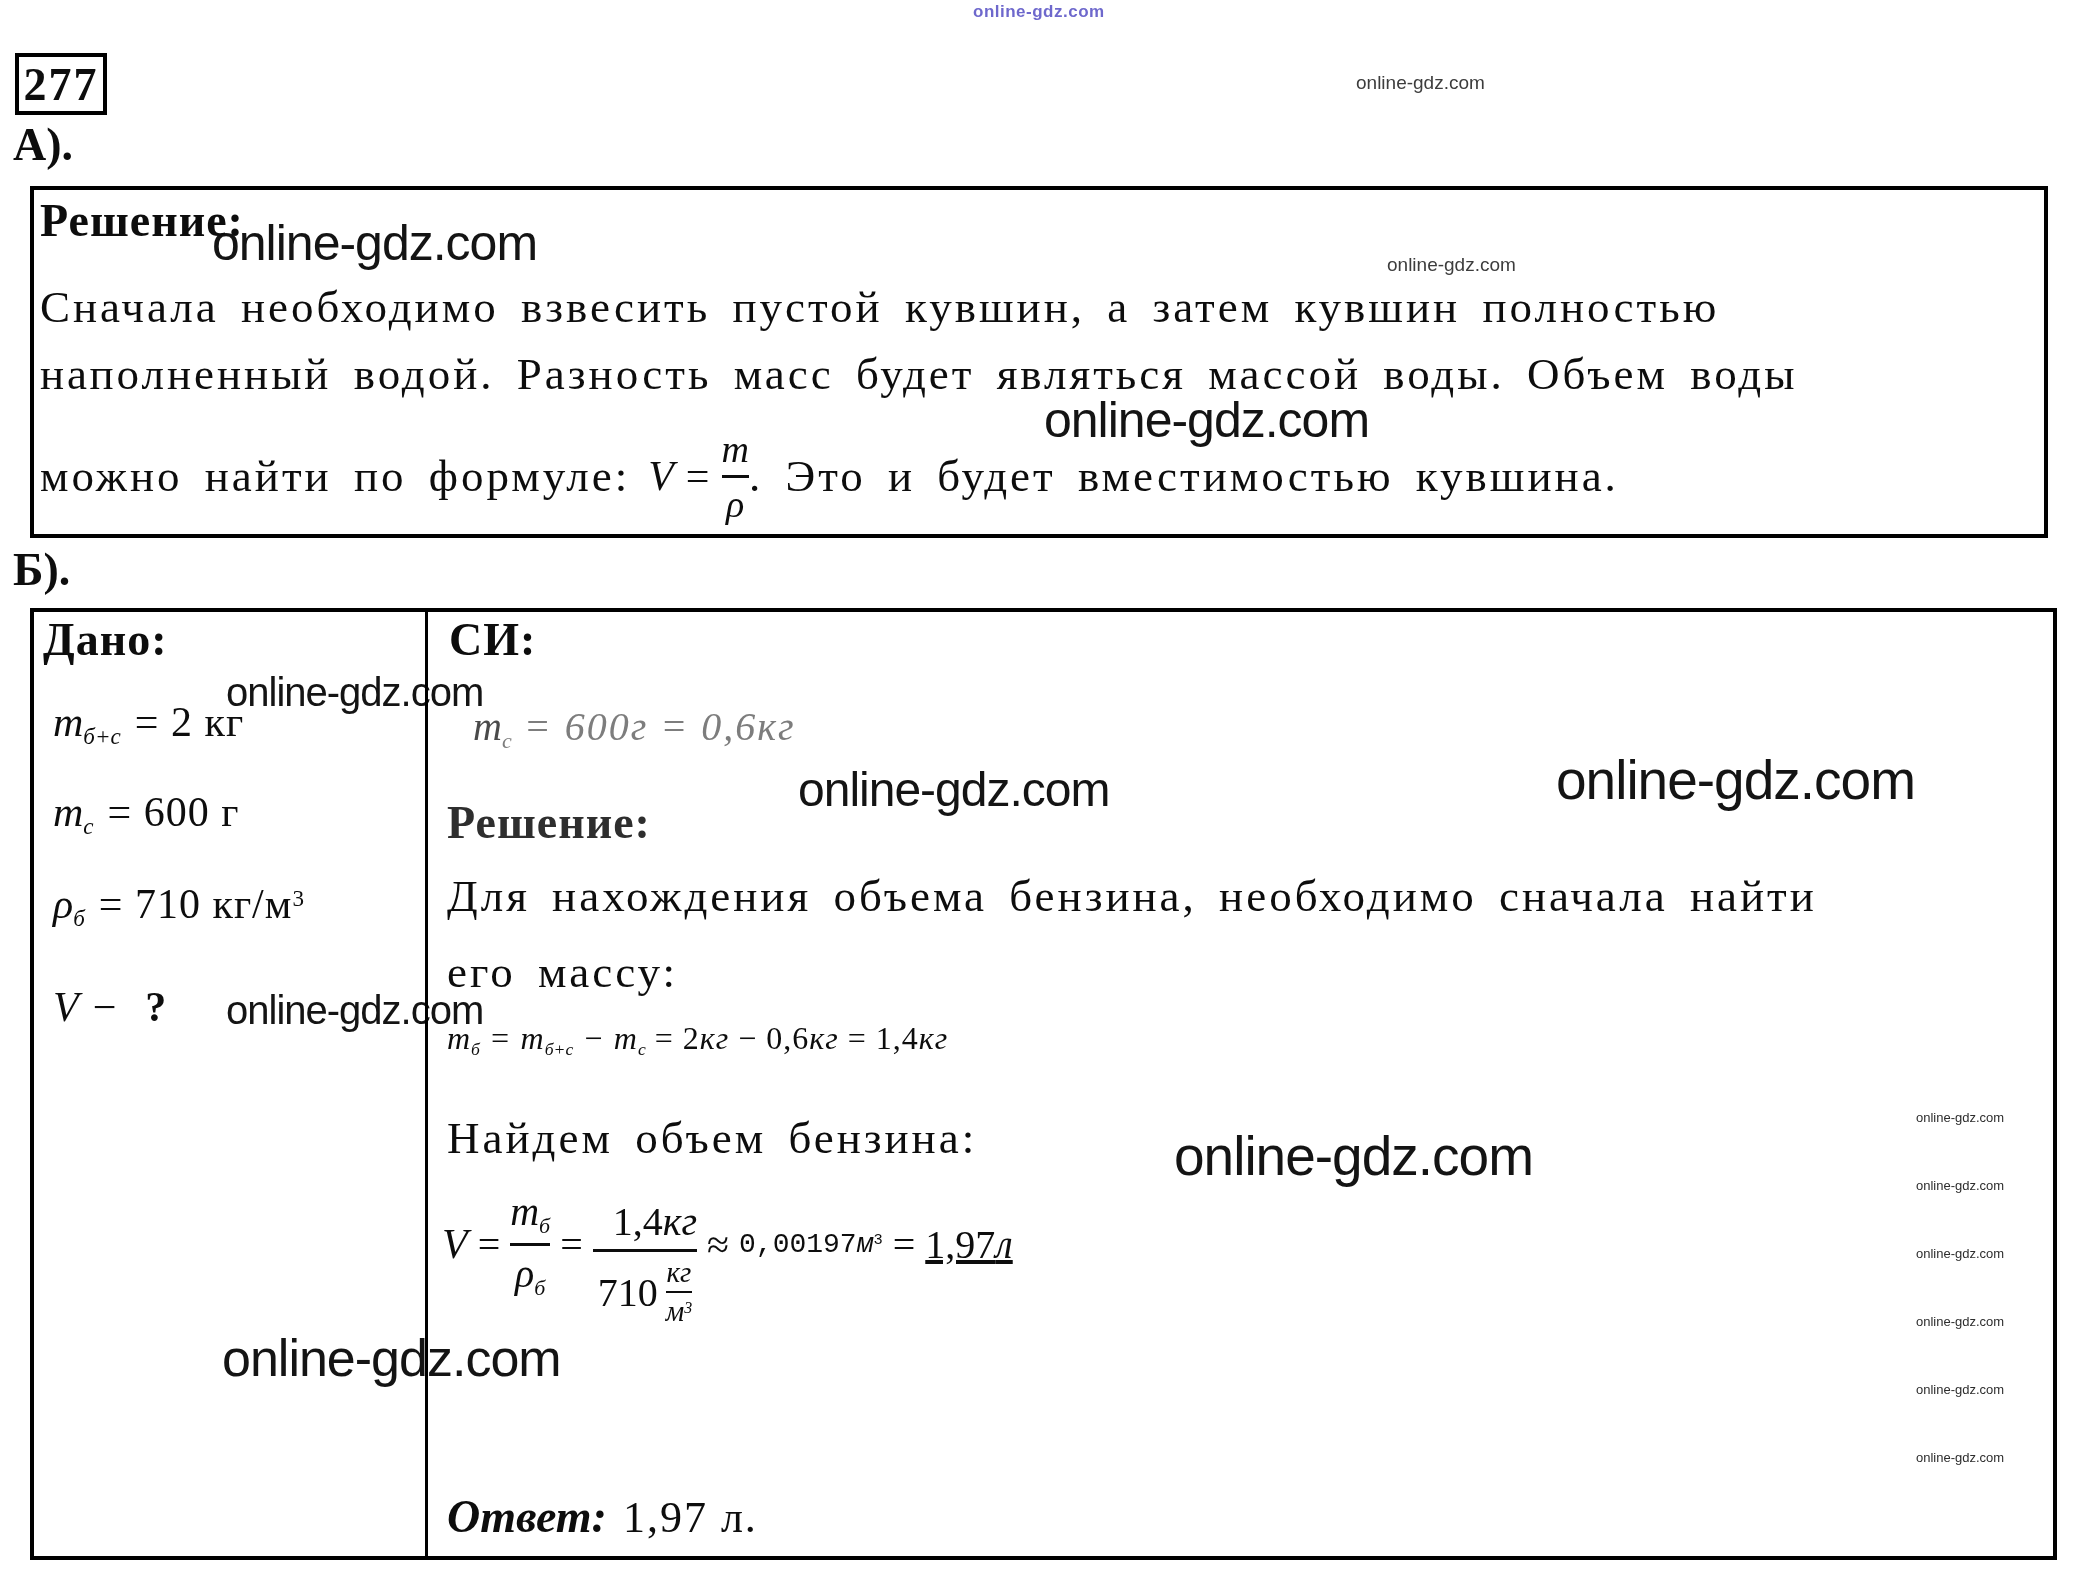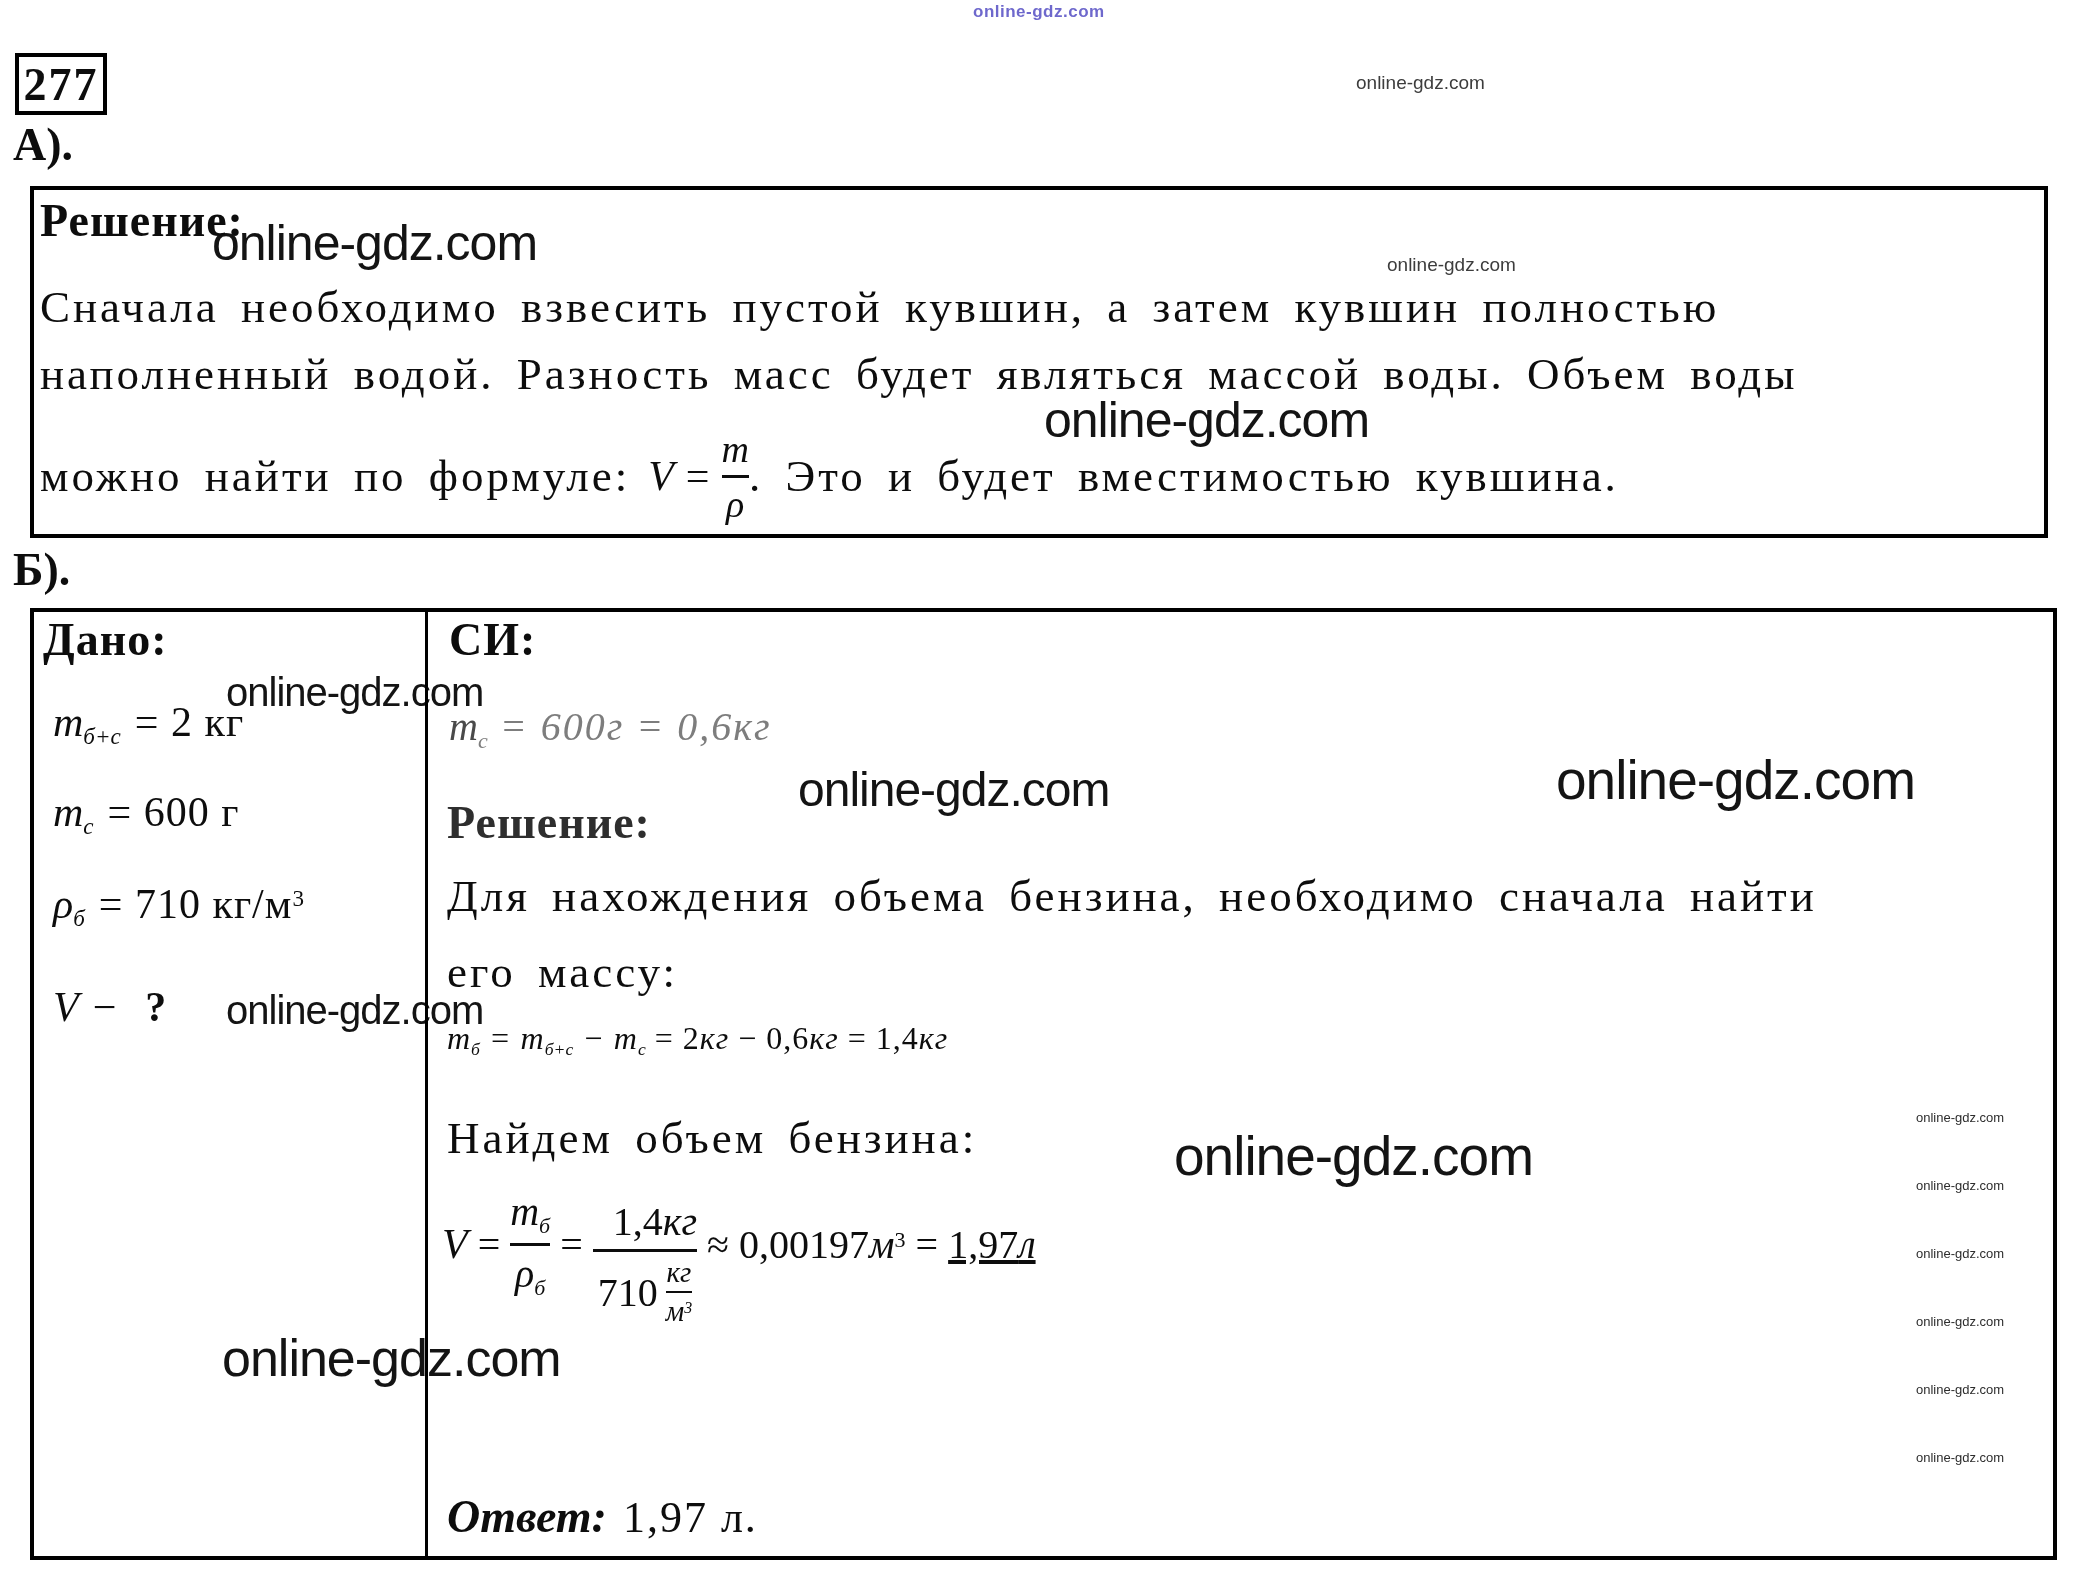--- a/index.html
+++ b/index.html
@@ -20,21 +20,21 @@
   .eq-gap{margin:0 10px;}
   .frac{display:inline-flex;flex-direction:column;align-items:center;}
   .frac .bar{align-self:stretch;height:3px;background:#0d0d0d;margin:4px 0;}
   .row-c{display:flex;align-items:center;}
   .num277{font-size:46px;font-weight:bold;letter-spacing:2px;display:flex;align-items:center;justify-content:center;height:100%;}
   .section-label{font-size:46px;font-weight:bold;}
   .head-label{font-size:46px;font-weight:bold;letter-spacing:1px;}
   .given-row{font-size:42px;}
   .given-row .rest{margin-left:14px;letter-spacing:1px;}
   .formula{font-size:32px;letter-spacing:1px;text-align:center;}
-  .si-formula{font-size:40px;color:#7d7d7d;}
+  .si-formula{font-size:40px;color:#7d7d7d;margin-left:24px;}
   .si-formula .sym{color:#4a4a4a;}
   .divider{background:#000;}
   .answer-label{font-size:46px;font-weight:bold;font-style:italic;}
   .answer-value{font-size:44px;margin-left:16px;letter-spacing:2px;}
 </style>
 </head>
 <body>
 
 <div id="page">
 
@@ -136,21 +136,21 @@
       <span class="row-c">
         <span class="t" style="font-size:40px;">710</span>
         <span class="frac" style="margin-left:8px;">
           <span class="t it" style="font-size:29px;">кг</span>
           <span class="bar" style="height:2px;margin:2px 0;"></span>
           <span class="t it" style="font-size:29px;"><span>м</span><sup>3</sup></span>
         </span>
       </span>
     </span>
     <span class="t eq-gap" style="font-size:40px;">≈</span>
-    <span class="t" style="font-size:40px;"><span>0,00197</span><span class="it">м</span><sup>3</sup></span>
+    <span class="t" style="font-size:28px;font-family:Liberation Mono, monospace;"><span>0,00197</span><span class="it">м</span><sup>3</sup></span>
     <span class="t eq-gap" style="font-size:40px;">=</span>
     <span class="t" style="font-size:40px;text-decoration:underline;"><span>1,97</span><span class="it">л</span></span>
   </div>
 
   <div class="abs t" style="left:447px;top:1490px;">
     <span class="answer-label">Ответ:</span><span class="answer-value">1,97 л.</span>
   </div>
 
 </div>
 

